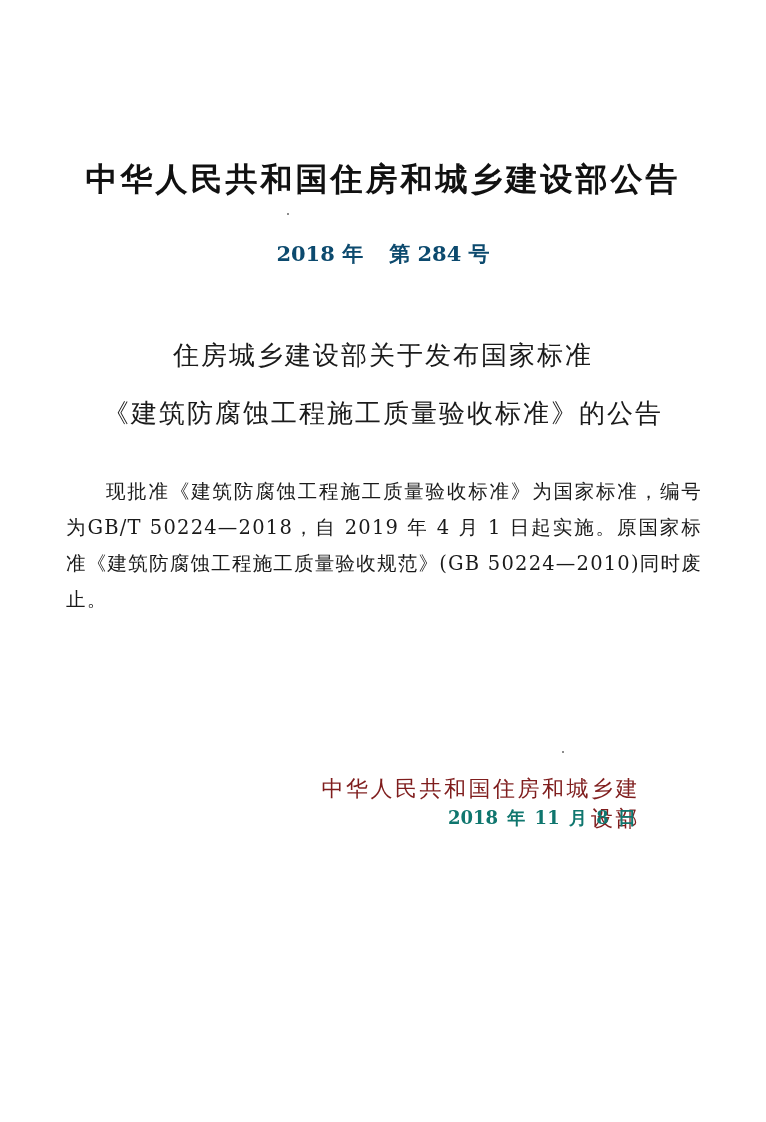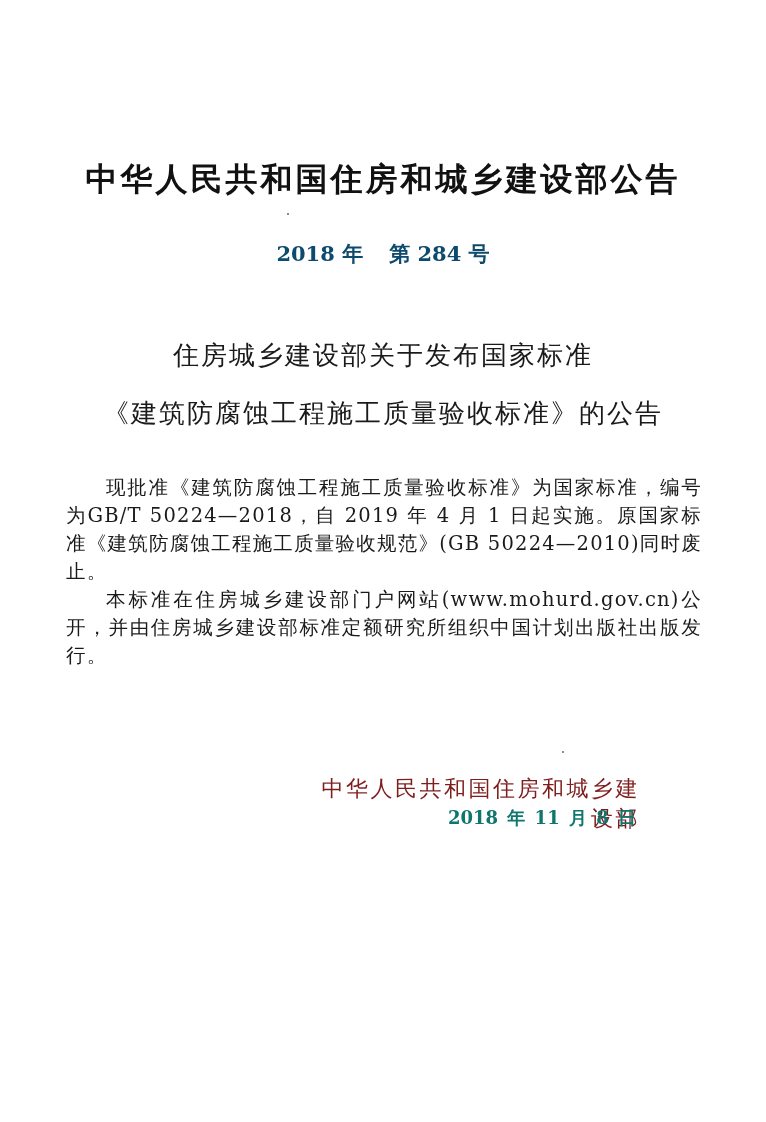--- a/index.html
+++ b/index.html
@@ -16,21 +16,21 @@
     font-family: "DejaVu Serif", serif; font-weight: bold; font-size: 21px; color: #0c4a6e;
   }
   .issue-no span { display: inline-block; }
   .issue-no .gap { width: 26px; }
   .sub-title {
     position: absolute; left: 0; width: 766px; text-align: center;
     font-family: "DejaVu Serif", serif; font-size: 26px; letter-spacing: 2px; color: #1a1a1a;
   }
   .body-text {
     position: absolute; left: 66px; width: 636px;
-    font-family: "DejaVu Serif", serif; font-size: 19.5px; line-height: 28px; color: #1a1a1a;
+    font-family: "DejaVu Serif", serif; font-size: 19.5px; line-height: 36px; color: #1a1a1a;
     text-align: justify; letter-spacing: 1.2px;
   }
   .body-text p { margin: 0; }
   .indent { text-indent: 40px; }
   .sig-org {
     position: absolute; left: 310px; top: 774px; width: 330px; text-align: right;
     font-family: "DejaVu Sans", sans-serif; font-weight: normal; font-size: 22px; letter-spacing: 2.5px; color: #7f1d1d;
   }
   .sig-date {
     position: absolute; left: 420px; top: 806px; width: 216px; text-align: right;
@@ -48,21 +48,20 @@
 
   <div class="issue-no">
     <span>2018 年</span><span class="gap"></span><span>第 284 号</span>
   </div>
 
   <div class="sub-title" style="top:338px;">住房城乡建设部关于发布国家标准</div>
   <div class="sub-title" style="top:396px;">《建筑防腐蚀工程施工质量验收标准》的公告</div>
 
   <div class="body-text" style="top:474px;">
     <p class="indent">现批准《建筑防腐蚀工程施工质量验收标准》为国家标准，编号为GB/T 50224—2018，自 2019 年 4 月 1 日起实施。原国家标准《建筑防腐蚀工程施工质量验收规范》(GB 50224—2010)同时废止。</p>
-    <p class="indent">本标准在住房城乡建设部门户网站(www.mohurd.gov.cn)公开，并由住房城乡建设部标准定额研究所组织中国计划出版社出版发行。</p>
   </div>
 
   <div class="dot" style="left:562px; top:751px;"></div>
 
   <div class="sig-org">中华人民共和国住房和城乡建设部</div>
   <div class="sig-date">2018 年 11 月 8 日</div>
 
 </div>
 
 </body></html>

